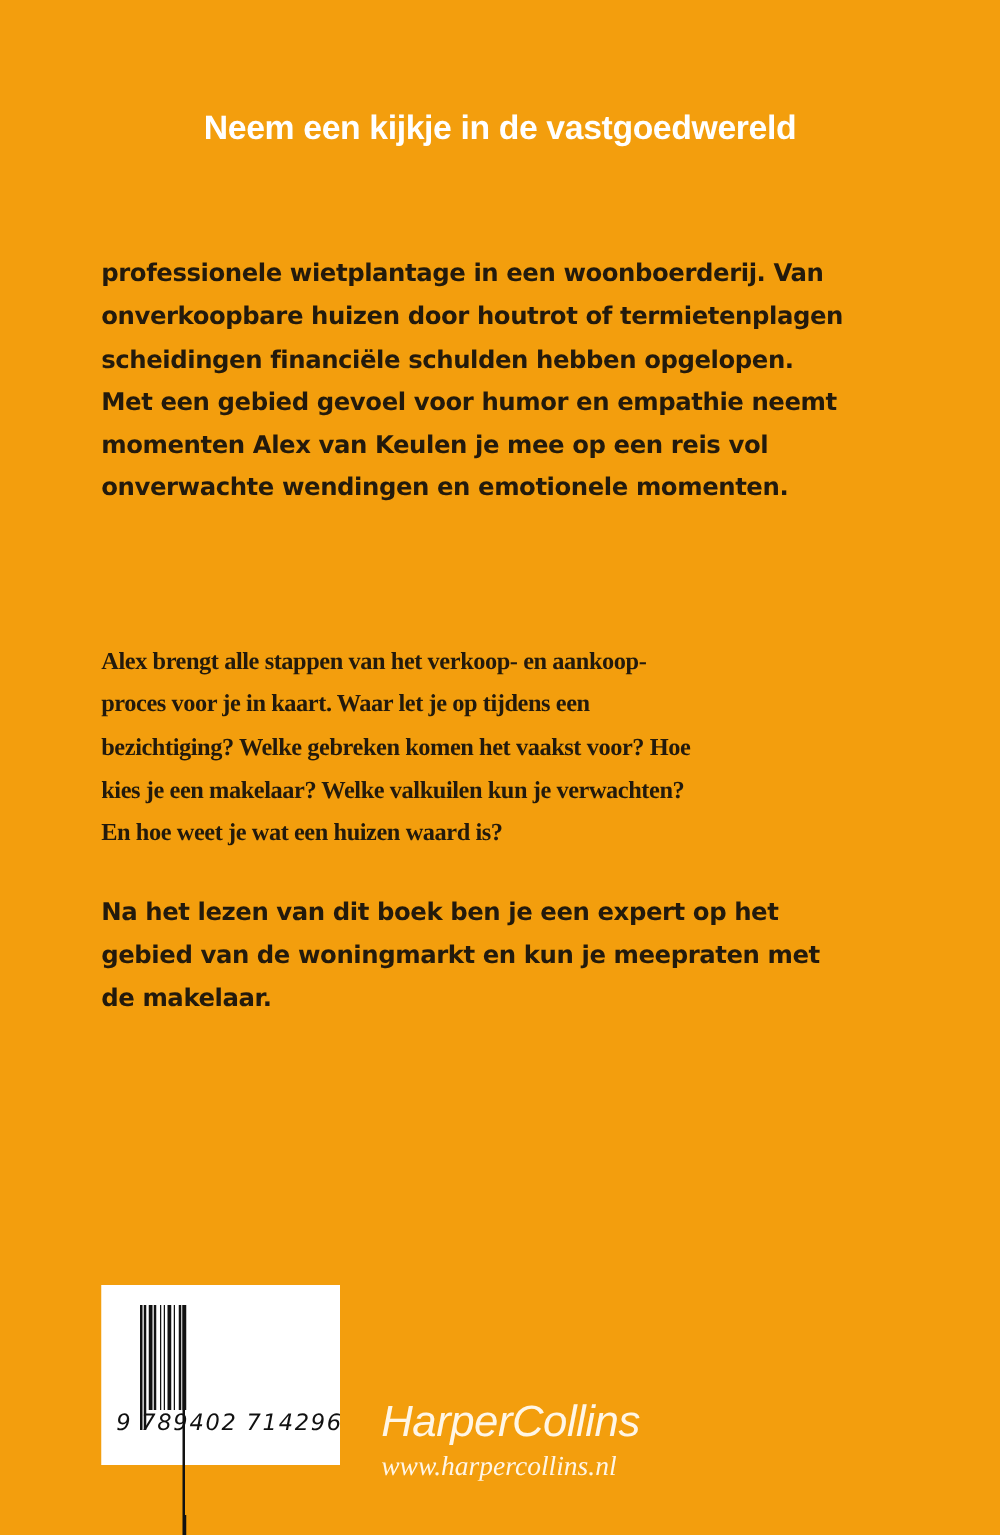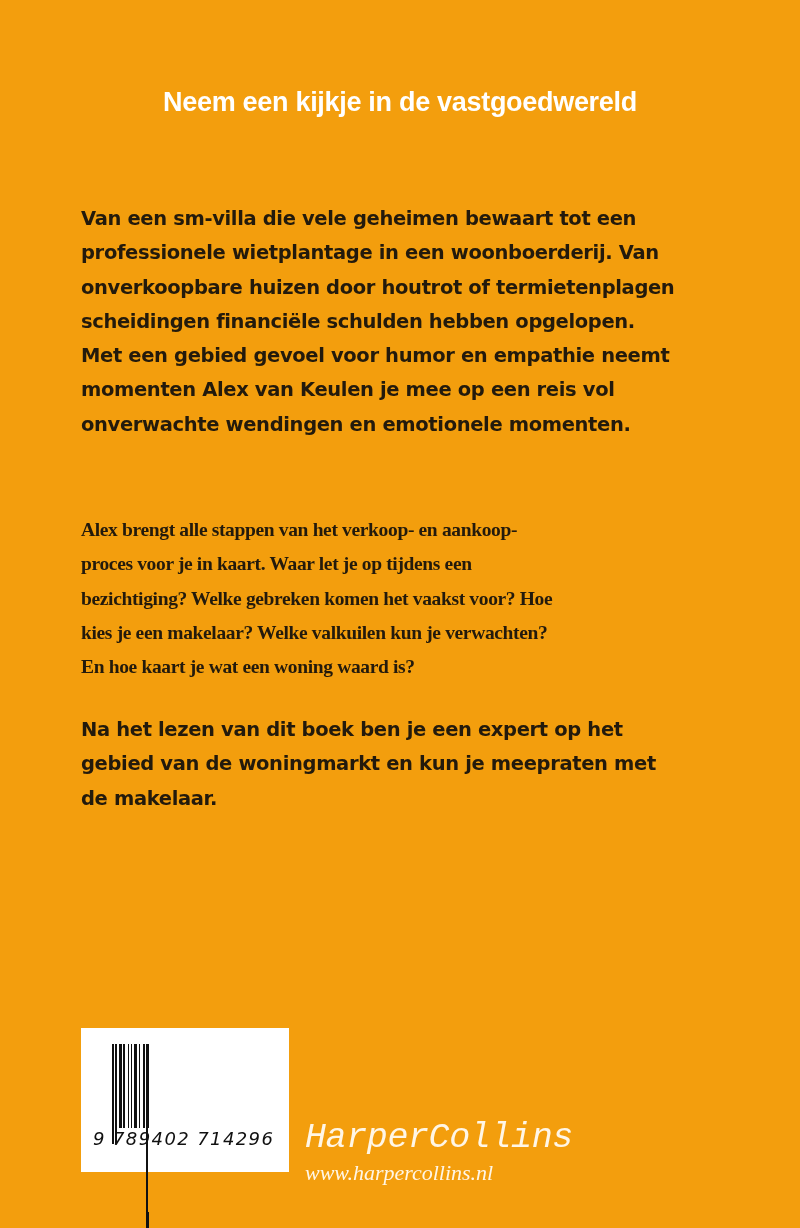--- a/index.html
+++ b/index.html
@@ -45,21 +45,20 @@
     #para2 { top: 513px; font-family: Liberation Serif, serif; }
     #para3 { top: 713px; }
 
     .barcode-box {
       position: absolute;
       left: 81px;
       top: 1028px;
       width: 191px;
       height: 144px;
       background: #FFFFFF;
-      padding-left: 17px;
     }
     .barcode-bars {
       position: absolute;
       left: 31px;
       top: 16px;
       width: 144px;
       height: 100px;
       display: flex;
       align-items: flex-start;
     }
@@ -88,21 +87,21 @@
     }
     .publisher {
       position: absolute;
       left: 305px;
       top: 1118px;
       color: #FFF6E6;
       font-family: "DejaVu Serif", "Liberation Serif", serif;
     }
     .publisher-name {
       display: block;
-      font-family: Liberation Mono, monospace;
+      font-family: Liberation Sans, sans-serif;
       font-size: 35px;
       line-height: 40px;
       letter-spacing: -0.4px;
     }
     .publisher-url {
       display: block;
       font-family: "Liberation Serif", "DejaVu Serif", serif;
       font-size: 22px;
       line-height: 24px;
       margin-top: 3px;
@@ -111,35 +110,34 @@
 </head>
 <body>
 
 
 
 <div class="headline">
   <span>Neem een kijkje in de vastgoedwereld</span>
 </div>
 
 <div class="body-text" id="para1">
-  <span>Van een sm-villa die vele geheimen bewaart tot een</span>
   <span>professionele wietplantage in een woonboerderij. Van</span>
   <span>onverkoopbare huizen door houtrot of termietenplagen</span>
   <span>scheidingen financiële schulden hebben opgelopen.</span>
   <span>Met een gebied gevoel voor humor en empathie neemt</span>
   <span>momenten Alex van Keulen je mee op een reis vol</span>
   <span>onverwachte wendingen en emotionele momenten.</span>
 </div>
 
 <div class="body-text" id="para2">
   <span>Alex brengt alle stappen van het verkoop- en aankoop-</span>
   <span>proces voor je in kaart. Waar let je op tijdens een</span>
   <span>bezichtiging? Welke gebreken komen het vaakst voor? Hoe</span>
   <span>kies je een makelaar? Welke valkuilen kun je verwachten?</span>
-  <span>En hoe kaart je wat een woning waard is?</span>
+  <span>En hoe weet je wat een huizen waard is?</span>
 </div>
 
 <div class="body-text" id="para3">
   <span>Na het lezen van dit boek ben je een expert op het</span>
   <span>gebied van de woningmarkt en kun je meepraten met</span>
   <span>de makelaar.</span>
 </div>
 
 <div class="barcode-box">
   <div class="barcode-bars">

